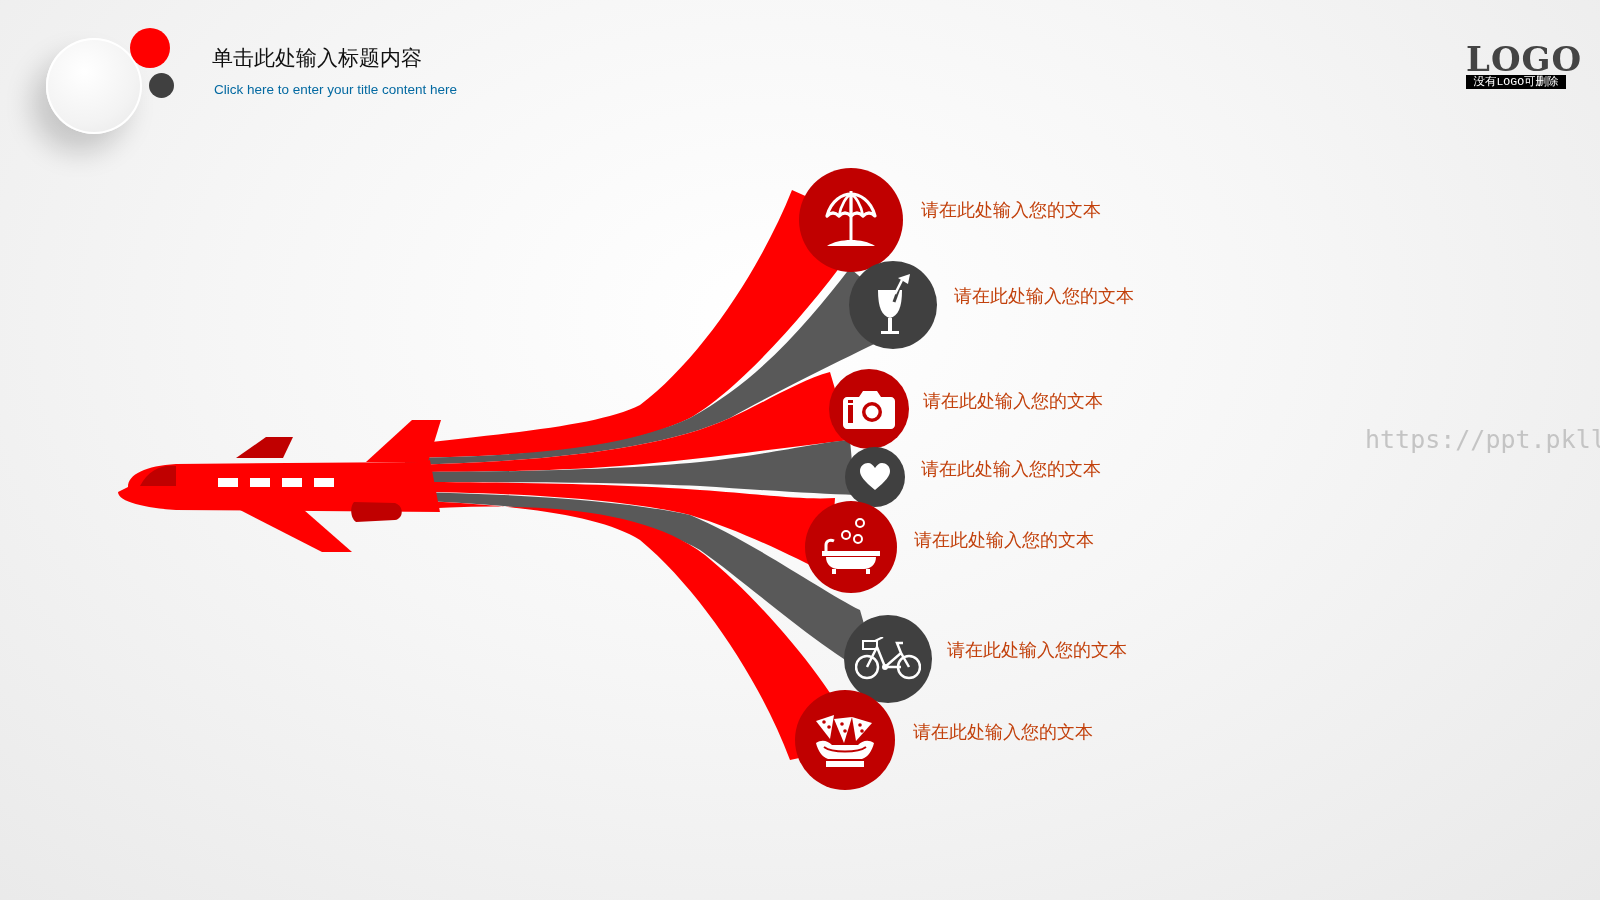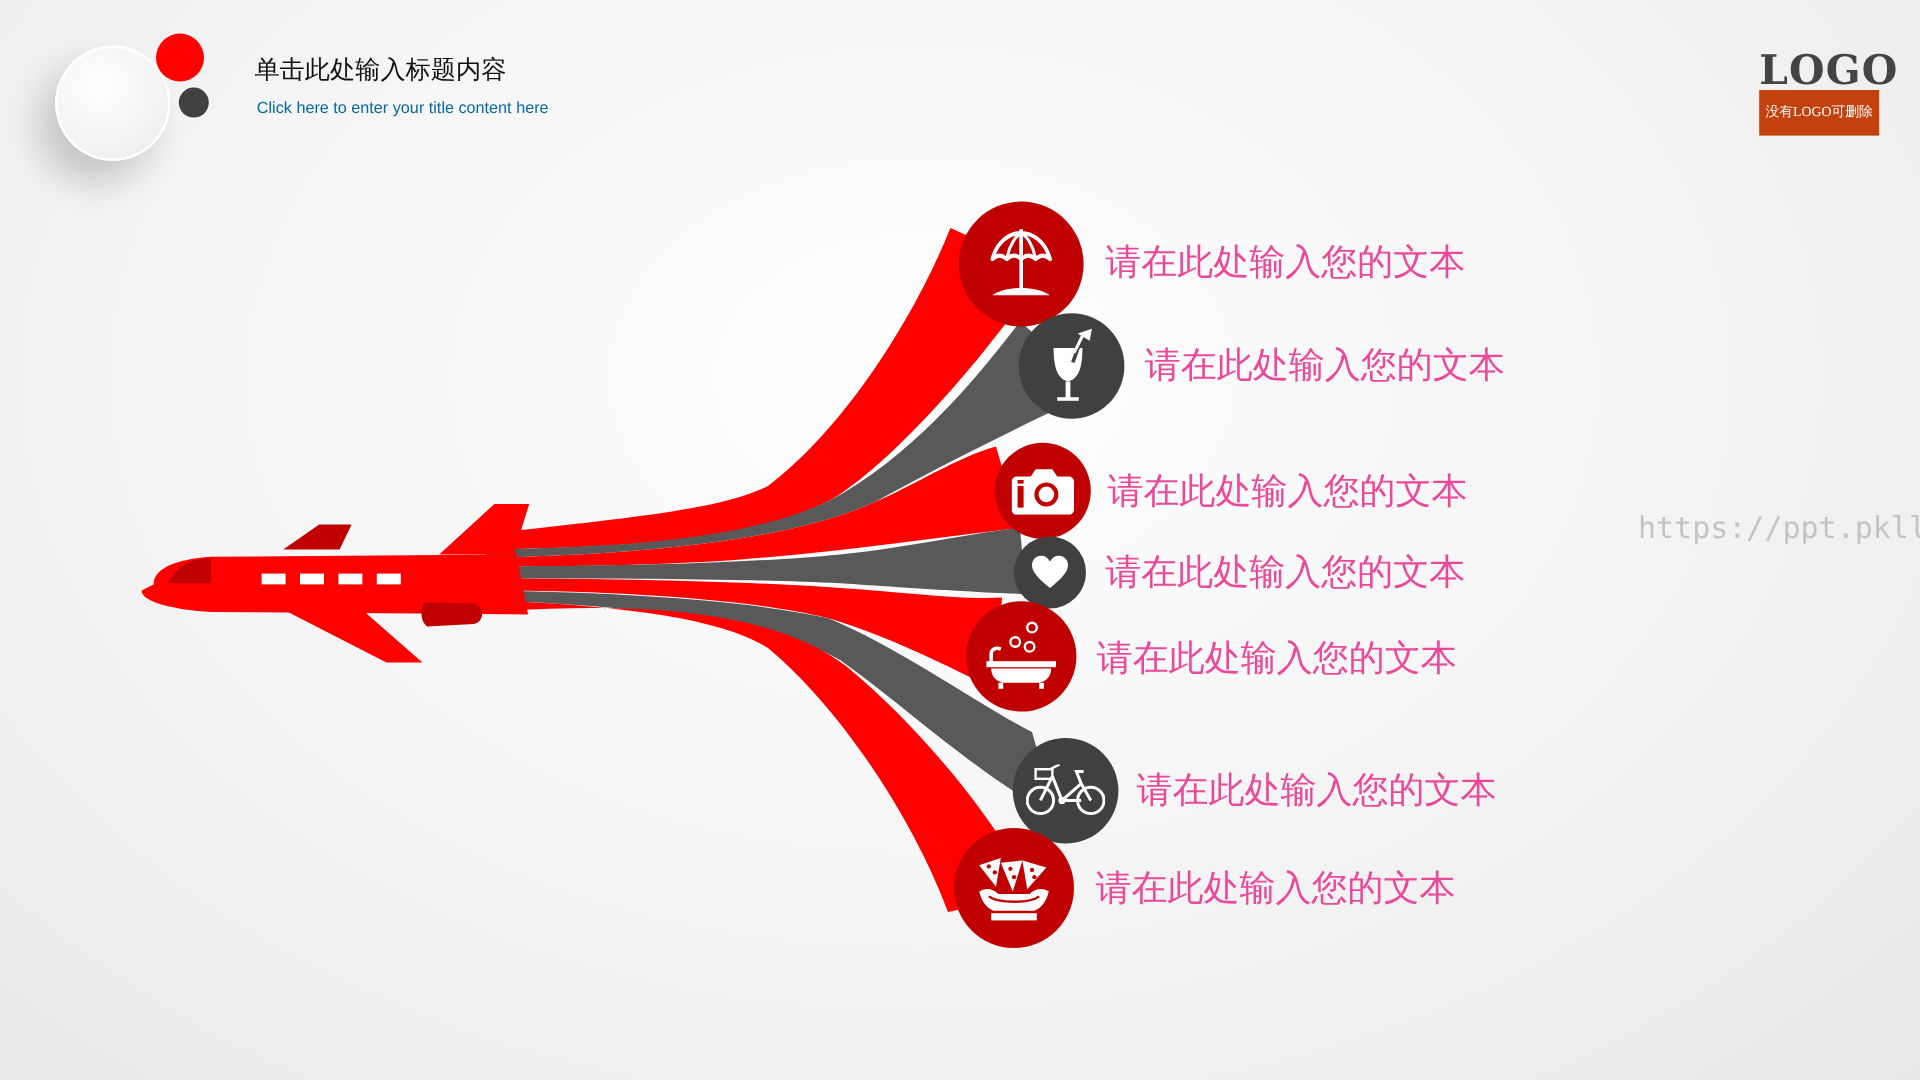--- a/index.html
+++ b/index.html
@@ -23,30 +23,30 @@
   .subtitle {
     position: absolute; left: 214px; top: 82px; font-size: 13.5px; color: #0369a1;
     font-family: Liberation Sans, sans-serif; white-space: nowrap;
   }
   .logo { position: absolute; left: 1466px; top: 43px; width: 100px; text-align: center; }
   .logo-main {
     font-family: "DejaVu Serif", "Liberation Serif", serif; font-weight: bold;
     font-size: 34px; color: #444; line-height: 32px; letter-spacing: 1px;
   }
   .logo-sub {
-    background: #c2410c; color: #fff; font-size: 11.5px; line-height: 14px;
-    padding: 12px 2px; white-space: nowrap; font-family: Liberation Serif, serif;
+    background: #000000; color: #fff; font-size: 11.5px; line-height: 14px;
+    padding: 0 2px; white-space: nowrap; font-family: Liberation Mono, monospace;
   }
   .watermark {
     position: absolute; left: 1365px; top: 425px; font-size: 25px; color: #c4c4c4;
     font-family: "DejaVu Sans Mono", "Liberation Mono", monospace; white-space: nowrap;
   }
   svg.diagram { position: absolute; left: 0; top: 0; }
   .item-label {
-    position: absolute; font-size: 30px; color: #ec4899; white-space: nowrap;
+    position: absolute; font-size: 18px; color: #c2410c; white-space: nowrap;
     font-family: Liberation Mono, monospace;
   }
   .icon-wrap { position: absolute; display: flex; align-items: center; justify-content: center; }
 </style>
 </head>
 <body>
 
 <div class="header-deco">
   <div class="big-circle"></div>
   <div class="red-dot"></div>

